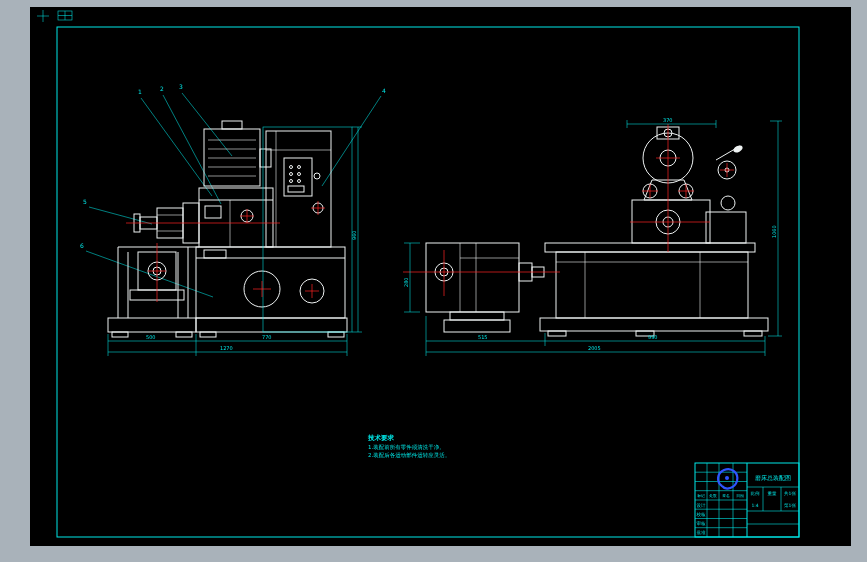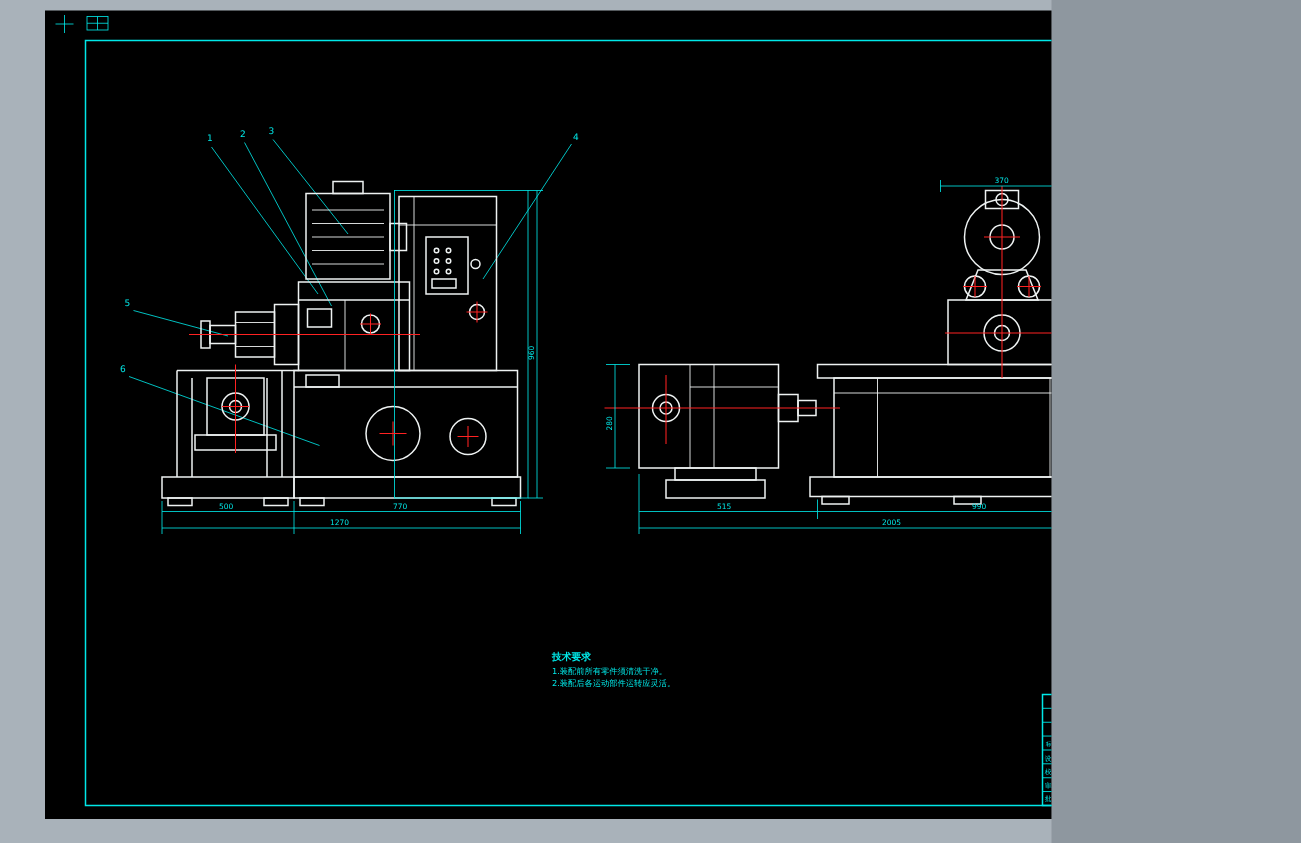--- a/index.html
+++ b/index.html
@@ -1,17 +1,17 @@
 <!DOCTYPE html>
 <html style="--c-surround: #a9b2ba; --c-canvas: #000000; --c-frame: #00e8e8; --c-geom: #eef2f2; --c-center: #ff2222; --c-dim: #00e8e8; --c-logo: #2f55ff;"><head>
 <meta charset="utf-8">
 <style>
   html,body{margin:0;padding:0;}
   body{background:#8e979f;font-family:"DejaVu Sans",sans-serif;}
-  .stage{position:relative;width:701px;height:562px;background:var(--c-surround,#a9b2ba);overflow:hidden;}
+  .stage{position:relative;width:867px;height:562px;background:var(--c-surround,#a9b2ba);overflow:hidden;}
   .stage svg{position:absolute;left:0;top:0;}
   .frame{stroke:var(--c-frame,#00e8e8);fill:none;stroke-width:1;}
   .geom{stroke:var(--c-geom,#eef2f2);fill:none;stroke-width:1;}
   .thin{stroke-width:.6;}
   .cl{stroke:var(--c-center,#ff2222);fill:none;stroke-width:.7;}
   .dim{stroke:var(--c-dim,#00e8e8);fill:none;stroke-width:.55;}
   .dimtext{fill:var(--c-dim,#00e8e8);font-size:5px;}
   .callout{fill:var(--c-dim,#00e8e8);font-size:6px;}
   .notetitle{fill:var(--c-dim,#00e8e8);font-size:6.5px;font-weight:600;}
   .notetext{fill:var(--c-dim,#00e8e8);font-size:5.5px;}

